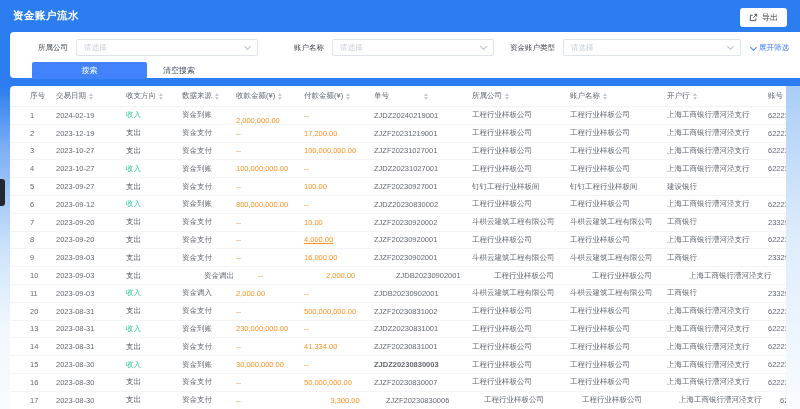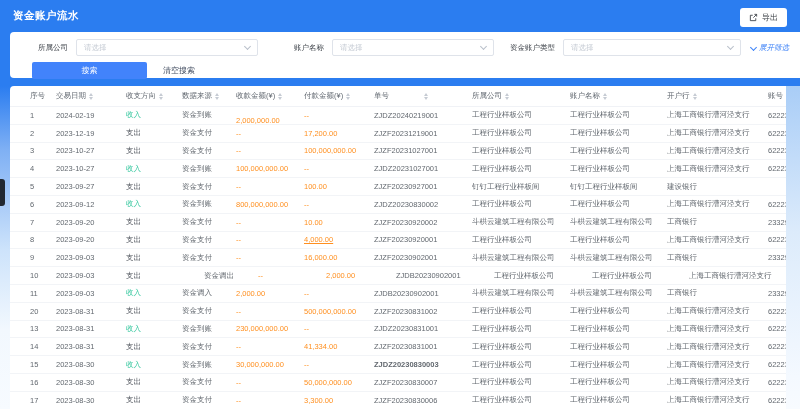--- a/index.html
+++ b/index.html
@@ -17,21 +17,21 @@
   .filter-row{display:flex;align-items:center;height:17px;margin:7px 0 0 28px;font-size:7.5px;color:#3f444b;}
   .f-label{margin-right:8px;white-space:nowrap;}
   .sel{box-sizing:border-box;height:17px;border:1px solid #dfe3ea;border-radius:2px;display:flex;align-items:center;
     justify-content:space-between;padding:0 7px;background:#fff;cursor:pointer;}
   .sel .ph{color:#c4cad3;font-size:7.5px;}
   .chev{width:4px;height:4px;border-right:1px solid #b9c0ca;border-bottom:1px solid #b9c0ca;
     transform:rotate(45deg);margin-top:-2px;flex:none;}
   .sel-company{width:182px;margin-right:36px;}
   .sel-account{width:162px;margin-right:16px;}
   .sel-type{width:178px;}
-  .expand{display:flex;align-items:center;gap:3px;color:#3d82f7;font-size:7.5px;margin-left:10px;cursor:pointer;white-space:nowrap;font-style:italic;}
+  .expand{display:flex;align-items:center;gap:3px;color:#3d82f7;font-size:7.5px;margin-left:10px;cursor:pointer;white-space:nowrap;}
   .expand .chev{border-color:#3d82f7;margin-top:-1px;}
   .actions{display:flex;align-items:center;margin:6px 0 0 22px;}
   .search-btn{width:115px;height:17px;background:#4283fb;color:#fff;border:none;border-radius:2px;font-size:8px;cursor:pointer;}
   .clear-btn{margin-left:10px;background:none;border:none;font-size:8px;color:#3f4a5e;cursor:pointer;}
   
   .table-card{position:absolute;left:10px;top:86px;width:790px;height:323px;background:#fff;border-radius:4px 4px 0 0;overflow:hidden;}
   .thead{display:flex;align-items:center;height:20px;padding-left:20px;color:#60676f;font-size:7.5px;border-bottom:1px solid #f0f2f6;}
   .th{display:flex;align-items:center;white-space:nowrap;flex:none;cursor:pointer;}
   .sort{display:inline-flex;flex-direction:column;margin-left:3px;gap:1px;}
   .sort i{width:0;height:0;border-left:2.5px solid transparent;border-right:2.5px solid transparent;}
@@ -379,21 +379,21 @@
           <div class="td" style="width: 97px;">工程行业样板公司</div>
           <div class="td" style="width: 101px;">上海工商银行漕河泾支行</div>
           <div class="td" style="width: 74px;">622230111</div>
         </div>
         <div class="row">
           <div class="td" style="width: 26px;">17</div>
           <div class="td" style="width: 70px;">2023-08-30</div>
           <div class="td expense" style="width: 56px;">支出</div>
           <div class="td" style="width: 54px;">资金支付</div>
           <div class="td amount" style="width: 68px;">--</div>
-          <div class="td amount" style="width: 70px;">3,300.00</div>
+          <div class="td amount" style="width: 82px; text-align: center;">3,300.00</div>
           <div class="td" style="width: 98px;">ZJZF20230830006</div>
           <div class="td" style="width: 98px;">工程行业样板公司</div>
           <div class="td" style="width: 97px;">工程行业样板公司</div>
           <div class="td" style="width: 101px;">上海工商银行漕河泾支行</div>
           <div class="td" style="width: 74px;">622230111</div>
         </div>
       </div>
   </div>
 
   <div class="left-tab"></div>

